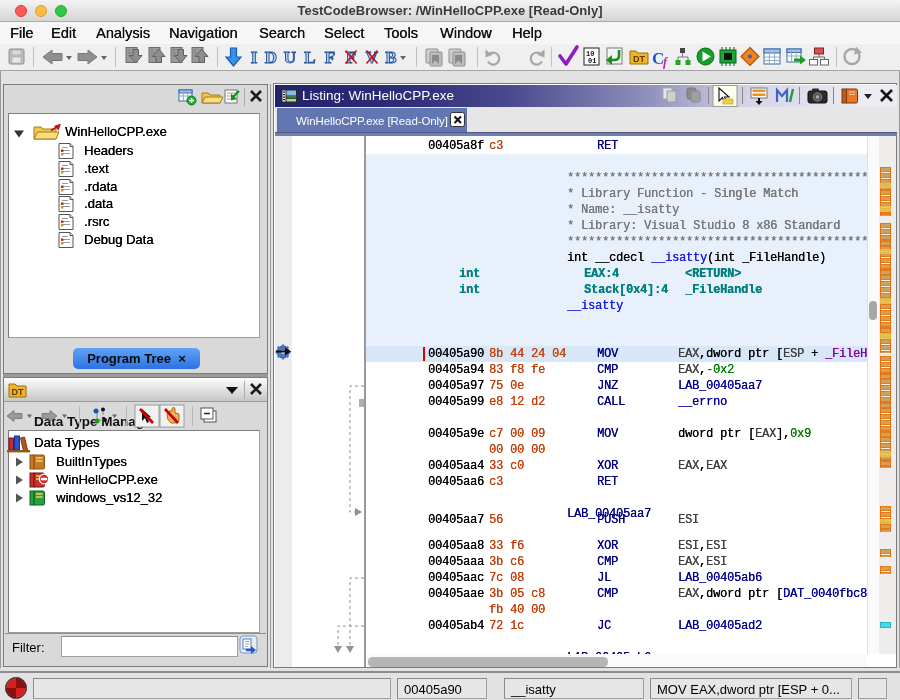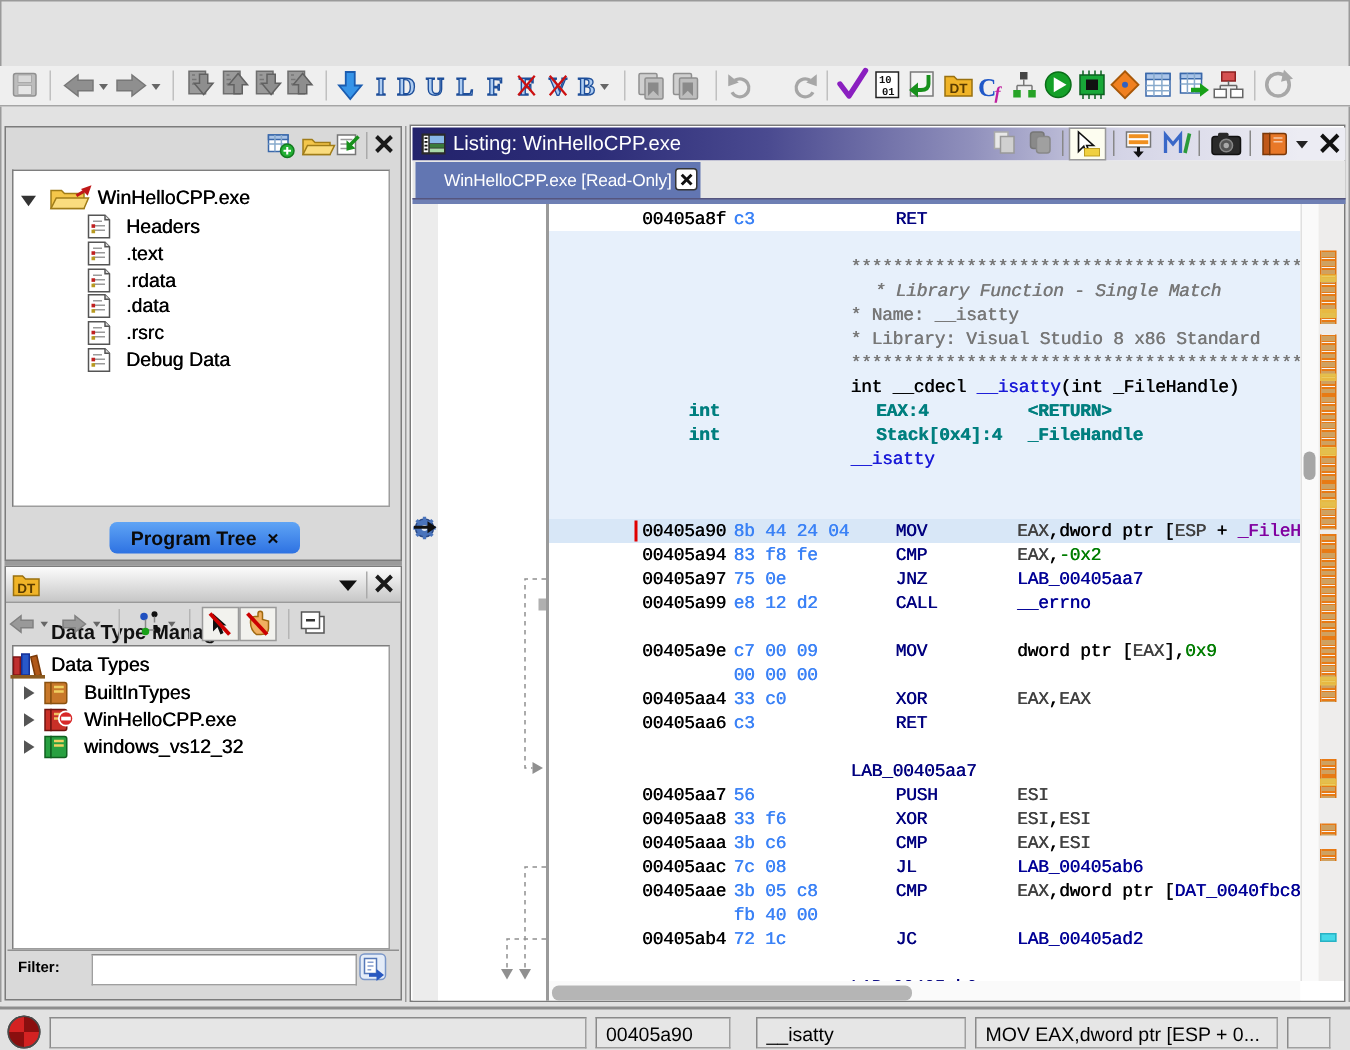--- a/index.html
+++ b/index.html
@@ -44,21 +44,21 @@
 #ltab span { position:absolute; left:19px; top:7px; color:#fff; font-size:11.5px; letter-spacing:-0.1px; }
 #lnavmargin { position:absolute; left:1px; top:50px; width:17px; height:533px; background:#ececec; }
 #larrowmargin { position:absolute; left:18px; top:50px; width:72px; height:533px; background:#fff; }
 #lborder { position:absolute; left:90px; top:50px; width:2px; height:533px; background:#9a9a9a; }
 #lcontent { position:absolute; left:92px; top:50px; width:501px; height:523px; background:#fff; overflow:hidden;
   font-family:"Liberation Mono", monospace; font-size:12px; letter-spacing:-0.2px; }
 .lline { position:absolute; height:16px; white-space:pre; }
 .lline span { position:absolute; top:1px; text-shadow:0.35px 0 0 currentColor; }
 
 .ca { color:#000; }            
-.cb { color:#3b82f6; }         
+.cb { color:#c2410c; }         
 .cm { color:#00007f; }         
 .cr { color:#404040; }         
 .cg { color:#007d00; }         
 .cl { color:#000096; }         
 .cf { color:#1a1ad8; }         
 .cv { color:#8000a0; }         
 .cc { color:#777777; }         
 .ct { color:#007f7f;font-weight:bold; }         
 .ck { color:#000; }            
 
@@ -71,21 +71,38 @@
 
 #statusbar { left:0; top:671px; width:900px; height:29px; background:#e2e2e2;
   border-top:2px solid #8d8d8d; }
 .sbox { position:absolute; top:5px; height:21px; background:#e6e6e6;
   border:1px solid #9f9f9f; border-top-color:#8a8a8a; border-left-color:#8a8a8a;
   font-size:13px; color:#000; padding:3px 0 0 6px; white-space:nowrap; overflow:hidden; }
 </style>
 </head>
 <body>
 <div id="win">
-
+  <div class="abs" id="titlebar">
+    <div class="tl" style="left:15px;background:#fc5b57;border:1px solid #dd3b35;"></div>
+    <div class="tl" style="left:35px;background:#fdbd40;border:1px solid #dd9b2f;"></div>
+    <div class="tl" style="left:55px;background:#34c849;border:1px solid #24a732;"></div>
+    <div id="title-text">TestCodeBrowser: /WinHelloCPP.exe [Read-Only]</div>
+  </div>
+
+  <div class="abs" id="menubar">
+    <span class="mi" style="left:10px;">File</span>
+    <span class="mi" style="left:51px;">Edit</span>
+    <span class="mi" style="left:96px;">Analysis</span>
+    <span class="mi" style="left:169px;">Navigation</span>
+    <span class="mi" style="left:259px;">Search</span>
+    <span class="mi" style="left:324px;">Select</span>
+    <span class="mi" style="left:384px;">Tools</span>
+    <span class="mi" style="left:440px;">Window</span>
+    <span class="mi" style="left:512px;">Help</span>
+  </div>
 
   <div class="abs" id="toolbar"></div>
     <svg class="abs" style="left:0;top:44px;" width="900" height="27" viewBox="0 44 900 27">
       <rect x="33" y="47" width="1" height="20" fill="#c0c0c0"></rect>
       <rect x="115" y="47" width="1" height="20" fill="#c0c0c0"></rect>
       <rect x="126" y="47.5" width="11" height="15" fill="#9a9a9a" stroke="#6e6e6e"></rect>
       <path d="M 128 50 l 2 0 M 128 53 l 3 0 M 128 56 l 2 0" stroke="#777"></path>
       <polygon points="133,49.5 138.5,49.5 138.5,55.5 142,55.5 135.75,63 129.5,55.5 133,55.5" fill="#8e8e8e" stroke="#616161"></polygon>
       <rect x="149" y="47.5" width="11" height="15" fill="#9a9a9a" stroke="#6e6e6e"></rect>
       <path d="M 151 50 l 2 0 M 151 53 l 3 0 M 151 56 l 2 0" stroke="#777"></path>
@@ -297,21 +314,21 @@
       <div class="trow" style="left:52px;top:94px;">WinHelloCPP.exe</div>
       <div class="trow" style="left:52px;top:112px;">windows_vs12_32</div>
       <svg style="position:absolute;left:234px;top:256px;" width="24" height="24">
         <rect x="2" y="2" width="17" height="17" rx="3" fill="#e4ecf8" stroke="#7a96c8"></rect>
         <rect x="5" y="5" width="8" height="10" fill="#fff" stroke="#5578b8"></rect>
         <path d="M 7 7.5 L 11 7.5 M 7 10 L 11 10 M 7 12.5 L 9.5 12.5" stroke="#88a0d0"></path>
         <path d="M 8 16 L 14 16" stroke="#2858c0" stroke-width="2.4"></path>
         <polygon points="13,12 18,16 13,20" fill="#2858c0"></polygon>
       </svg>
     <div style="position:absolute;left:1px;top:255px;width:261px;height:1px;background:#909090;"></div>
-      <div style="position:absolute;left:8px;top:262px;font-size:10px;font-weight:bold;">Filter:</div>
+      <div style="position:absolute;left:8px;top:262px;font-size:13px;font-weight:normal;">Filter:</div>
     <div style="position:absolute;left:57px;top:258px;width:177px;height:21px;background:#fff;border:1px solid #9f9f9f;border-top-color:#8a8a8a;"></div>
   </div>
 
   <div class="abs" style="left:270px;top:84px;width:1px;height:584px;background:#9a9a9a;"></div>
     <div id="listing">
     <div id="ltitle">
         <span id="ltitle-text">Listing: WinHelloCPP.exe</span>
       </div>
     <div id="ltabs">
       <div id="ltab">
@@ -387,38 +404,38 @@
           <polygon points="42,512 50,512 46,519" fill="#909090"></polygon>
         </svg>
       </div>
     <div id="lborder"></div>
     <div id="lcontent">
         <div style="position:absolute;left:0;top:20px;width:501px;height:192px;background:#e7f0fb;"></div>
         <div style="position:absolute;left:0;top:212px;width:501px;height:16px;background:#d8e7f7;"></div>
         <div style="position:absolute;left:57px;top:213px;width:2px;height:14px;background:#e00000;"></div>
         <div class="lline" style="top:4px;left:0;width:501px;"><span class="ca" style="left:62px">00405a8f</span><span class="cb" style="left:123px">c3</span><span class="cm" style="left:231px">RET</span></div>
         <div class="lline" style="top:36px;left:0;width:501px;"><span class="cc" style="left:201px">*******************************************</span></div>
-        <div class="lline" style="top:52px;left:16px;width:434px;font-style:italic;"><span class="cc" style="left:201px">* Library Function - Single Match</span></div>
+        <div class="lline" style="top:52px;left:0;width:434px;"><span class="cc" style="left:201px">* Library Function - Single Match</span></div>
         <div class="lline" style="top:68px;left:0;width:501px;"><span class="cc" style="left:201px">* Name: __isatty</span></div>
         <div class="lline" style="top:84px;left:0;width:501px;"><span class="cc" style="left:201px">* Library: Visual Studio 8 x86 Standard</span></div>
         <div class="lline" style="top:100px;left:0;width:501px;"><span class="cc" style="left:201px">*******************************************</span></div>
         <div class="lline" style="top:116px;left:0;width:501px;"><span class="ck" style="left:201px">int __cdecl </span><span class="cf" style="left:285.0px">__isatty</span><span class="ck" style="left:341.0px">(int _FileHandle)</span></div>
         <div class="lline" style="top:132px;left:0;width:501px;"><span class="ct" style="left:93px">int</span><span class="ct" style="left:218px">EAX:4</span><span class="ct" style="left:319px">&lt;RETURN&gt;</span></div>
         <div class="lline" style="top:148px;left:0;width:501px;"><span class="ct" style="left:93px">int</span><span class="ct" style="left:218px">Stack[0x4]:4</span><span class="ct" style="left:319px">_FileHandle</span></div>
         <div class="lline" style="top:164px;left:0;width:501px;"><span class="cf" style="left:201px">__isatty</span></div>
         <div class="lline" style="top:212px;left:0;width:501px;"><span class="ca" style="left:62px">00405a90</span><span class="cb" style="left:123px">8b 44 24 04</span><span class="cm" style="left:231px">MOV</span><span class="cr" style="left:312px">EAX</span><span class="ck" style="left:333.0px">,dword ptr [</span><span class="cr" style="left:417.0px">ESP</span><span class="ck" style="left:438.0px"> + </span><span class="cv" style="left:459.0px">_FileHandle</span></div>
         <div class="lline" style="top:228px;left:0;width:501px;"><span class="ca" style="left:62px">00405a94</span><span class="cb" style="left:123px">83 f8 fe</span><span class="cm" style="left:231px">CMP</span><span class="cr" style="left:312px">EAX</span><span class="ck" style="left:333.0px">,</span><span class="cg" style="left:340.0px">-0x2</span></div>
         <div class="lline" style="top:244px;left:0;width:501px;"><span class="ca" style="left:62px">00405a97</span><span class="cb" style="left:123px">75 0e</span><span class="cm" style="left:231px">JNZ</span><span class="cl" style="left:312px">LAB_00405aa7</span></div>
         <div class="lline" style="top:260px;left:0;width:501px;"><span class="ca" style="left:62px">00405a99</span><span class="cb" style="left:123px">e8 12 d2</span><span class="cm" style="left:231px">CALL</span><span class="cl" style="left:312px">__errno</span></div>
         <div class="lline" style="top:292px;left:0;width:501px;"><span class="ca" style="left:62px">00405a9e</span><span class="cb" style="left:123px">c7 00 09</span><span class="cm" style="left:231px">MOV</span><span class="ck" style="left:312px">dword ptr [</span><span class="cr" style="left:389.0px">EAX</span><span class="ck" style="left:410.0px">],</span><span class="cg" style="left:424.0px">0x9</span></div>
         <div class="lline" style="top:308px;left:0;width:501px;"><span class="cb" style="left:123px">00 00 00</span></div>
         <div class="lline" style="top:324px;left:0;width:501px;"><span class="ca" style="left:62px">00405aa4</span><span class="cb" style="left:123px">33 c0</span><span class="cm" style="left:231px">XOR</span><span class="cr" style="left:312px">EAX</span><span class="ck" style="left:333.0px">,</span><span class="cr" style="left:340.0px">EAX</span></div>
         <div class="lline" style="top:340px;left:0;width:501px;"><span class="ca" style="left:62px">00405aa6</span><span class="cb" style="left:123px">c3</span><span class="cm" style="left:231px">RET</span></div>
         <div class="lline" style="top:372px;left:0;width:501px;"><span class="cm" style="left:201px">LAB_00405aa7</span></div>
-        <div class="lline" style="top:388px;left:0;width:501px;"><span class="ca" style="left:62px">00405aa7</span><span class="cb" style="left:123px">56</span><span class="cm" style="left:231px">PUSH</span><span class="cr" style="left:312px">ESI</span></div>
+        <div class="lline" style="top:378px;left:0;width:501px;"><span class="ca" style="left:62px">00405aa7</span><span class="cb" style="left:123px">56</span><span class="cm" style="left:231px">PUSH</span><span class="cr" style="left:312px">ESI</span></div>
         <div class="lline" style="top:404px;left:0;width:501px;"><span class="ca" style="left:62px">00405aa8</span><span class="cb" style="left:123px">33 f6</span><span class="cm" style="left:231px">XOR</span><span class="cr" style="left:312px">ESI</span><span class="ck" style="left:333.0px">,</span><span class="cr" style="left:340.0px">ESI</span></div>
         <div class="lline" style="top:420px;left:0;width:501px;"><span class="ca" style="left:62px">00405aaa</span><span class="cb" style="left:123px">3b c6</span><span class="cm" style="left:231px">CMP</span><span class="cr" style="left:312px">EAX</span><span class="ck" style="left:333.0px">,</span><span class="cr" style="left:340.0px">ESI</span></div>
         <div class="lline" style="top:436px;left:0;width:501px;"><span class="ca" style="left:62px">00405aac</span><span class="cb" style="left:123px">7c 08</span><span class="cm" style="left:231px">JL</span><span class="cl" style="left:312px">LAB_00405ab6</span></div>
         <div class="lline" style="top:452px;left:0;width:501px;"><span class="ca" style="left:62px">00405aae</span><span class="cb" style="left:123px">3b 05 c8</span><span class="cm" style="left:231px">CMP</span><span class="cr" style="left:312px">EAX</span><span class="ck" style="left:333.0px">,dword ptr [</span><span class="cl" style="left:417.0px">DAT_0040fbc8</span></div>
         <div class="lline" style="top:468px;left:0;width:501px;"><span class="cb" style="left:123px">fb 40 00</span></div>
         <div class="lline" style="top:484px;left:0;width:501px;"><span class="ca" style="left:62px">00405ab4</span><span class="cb" style="left:123px">72 1c</span><span class="cm" style="left:231px">JC</span><span class="cl" style="left:312px">LAB_00405ad2</span></div>
         <div class="lline" style="top:516px;left:0;width:501px;"><span class="cm" style="left:201px">LAB_00405ab6</span></div>
       </div>
     <div id="lvtrack"></div>
     <div id="lvthumb"></div>

